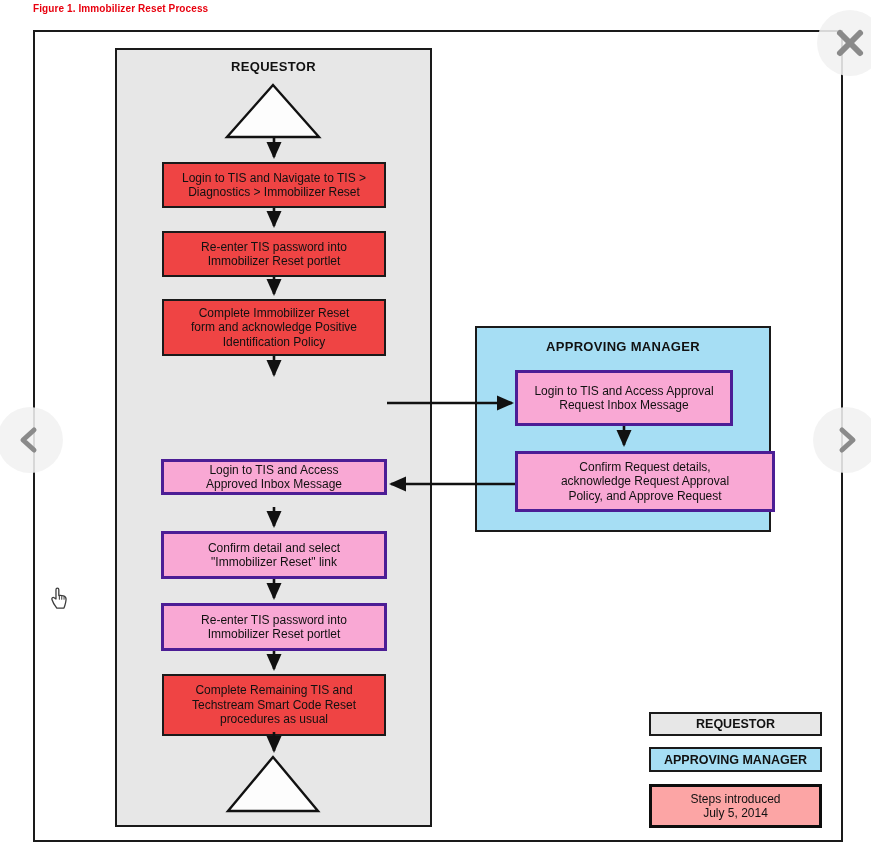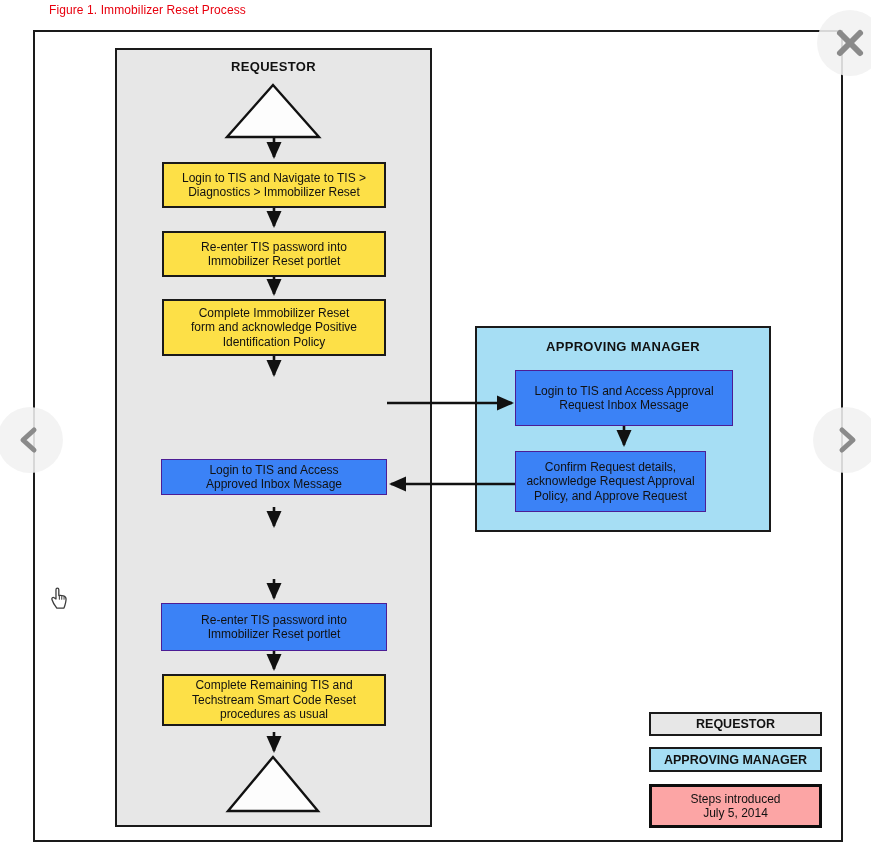--- a/index.html
+++ b/index.html
@@ -1,38 +1,38 @@
 <!DOCTYPE html>
 <html><head>
 <meta charset="utf-8">
 <style>
   html,body{margin:0;padding:0;background:#fff;}
   body{width:871px;height:847px;overflow:hidden;position:relative;
        font-family:"Liberation Sans",sans-serif;color:#111;}
   .canvas{position:absolute;inset:0;width:871px;height:847px;}
 
-  .figure-title{position:absolute;left:33px;top:3px;font-size:12px;font-weight:normal;
-      color:#e8000e;letter-spacing:.1px;margin-left:16px;}
+  .figure-title{position:absolute;left:33px;top:3px;font-size:10px;font-weight:bold;
+      color:#e8000e;letter-spacing:.1px;}
 
   .outer-border{position:absolute;left:33px;top:30px;width:810px;height:812px;
       border:2px solid #1a1a1a;box-sizing:border-box;background:#fff;}
 
   .lane{position:absolute;border:2px solid #1a1a1a;box-sizing:border-box;}
   .lane-requestor{left:115px;top:48px;width:317px;height:779px;background:#e7e7e7;}
   .lane-manager{left:475px;top:326px;width:296px;height:206px;background:#a6def4;}
   .lane-header{width:100%;text-align:center;font-weight:bold;font-size:13px;
       letter-spacing:.3px;color:#111;}
   .lane-requestor .lane-header{margin-top:9px;}
   .lane-manager .lane-header{margin-top:11px;}
 
   .node{position:absolute;box-sizing:border-box;display:flex;align-items:center;
       justify-content:center;text-align:center;font-size:12px;line-height:14.5px;
       white-space:pre-line;color:#111;}
-  .node-plain{background:#fde047;border:2px solid #1a1a1a;}
-  .node-new{background:#3b82f6;border:1px solid #4c1d95;}
+  .node-plain{background:#ef4444;border:2px solid #1a1a1a;}
+  .node-new{background:#f9a8d4;border:3px solid #4c1d95;}
 
   .tri-label{position:absolute;text-align:center;font-size:12px;color:#111;}
 
   .legend-item{position:absolute;left:649px;width:173px;box-sizing:border-box;
       display:flex;align-items:center;justify-content:center;text-align:center;
       white-space:pre-line;color:#111;}
   .legend-requestor{top:712px;height:24px;background:#e7e7e7;border:2px solid #1a1a1a;
       font-weight:bold;font-size:12.5px;}
   .legend-manager{top:747px;height:25px;background:#a6def4;border:2px solid #1a1a1a;
       font-weight:bold;font-size:12.5px;}
@@ -97,29 +97,31 @@
 
   <div class="node node-plain" style="left:162px;top:162px;width:224px;height:46px;">Login to TIS and Navigate to TIS &gt;
 Diagnostics &gt; Immobilizer Reset</div>
   <div class="node node-plain" style="left:162px;top:231px;width:224px;height:46px;">Re-enter TIS password into
 Immobilizer Reset portlet</div>
   <div class="node node-plain" style="left:162px;top:299px;width:224px;height:57px;">Complete Immobilizer Reset
 form and acknowledge Positive
 Identification Policy</div>
   <div class="node node-new" style="left:161px;top:459px;width:226px;height:36px;">Login to TIS and Access
 Approved Inbox Message</div>
+  <div class="node node-new" style="left:161px;top:531px;width:226px;height:48px;">Confirm detail and select
+"Immobilizer Reset" link</div>
   <div class="node node-new" style="left:161px;top:603px;width:226px;height:48px;">Re-enter TIS password into
 Immobilizer Reset portlet</div>
-  <div class="node node-plain" style="left:162px;top:674px;width:224px;height:52px;">Complete Remaining TIS and
+  <div class="node node-plain" style="left:162px;top:674px;width:224px;height:62px;">Complete Remaining TIS and
 Techstream Smart Code Reset
 procedures as usual</div>
 
   <div class="node node-new" style="left:515px;top:370px;width:218px;height:56px;">Login to TIS and Access Approval
 Request Inbox Message</div>
-  <div class="node node-new" style="left:515px;top:451px;width:191px;height:61px;">Confirm Request details,
+  <div class="node node-new" style="left:515px;top:451px;width:260px;height:61px;">Confirm Request details,
 acknowledge Request Approval
 Policy, and Approve Request</div>
 
   <div class="legend-item legend-requestor">REQUESTOR</div>
   <div class="legend-item legend-manager">APPROVING MANAGER</div>
   <div class="legend-item legend-new">Steps introduced
 July 5, 2014</div>
 
   <button class="circle-btn btn-close">
     <span style="display:flex;">

